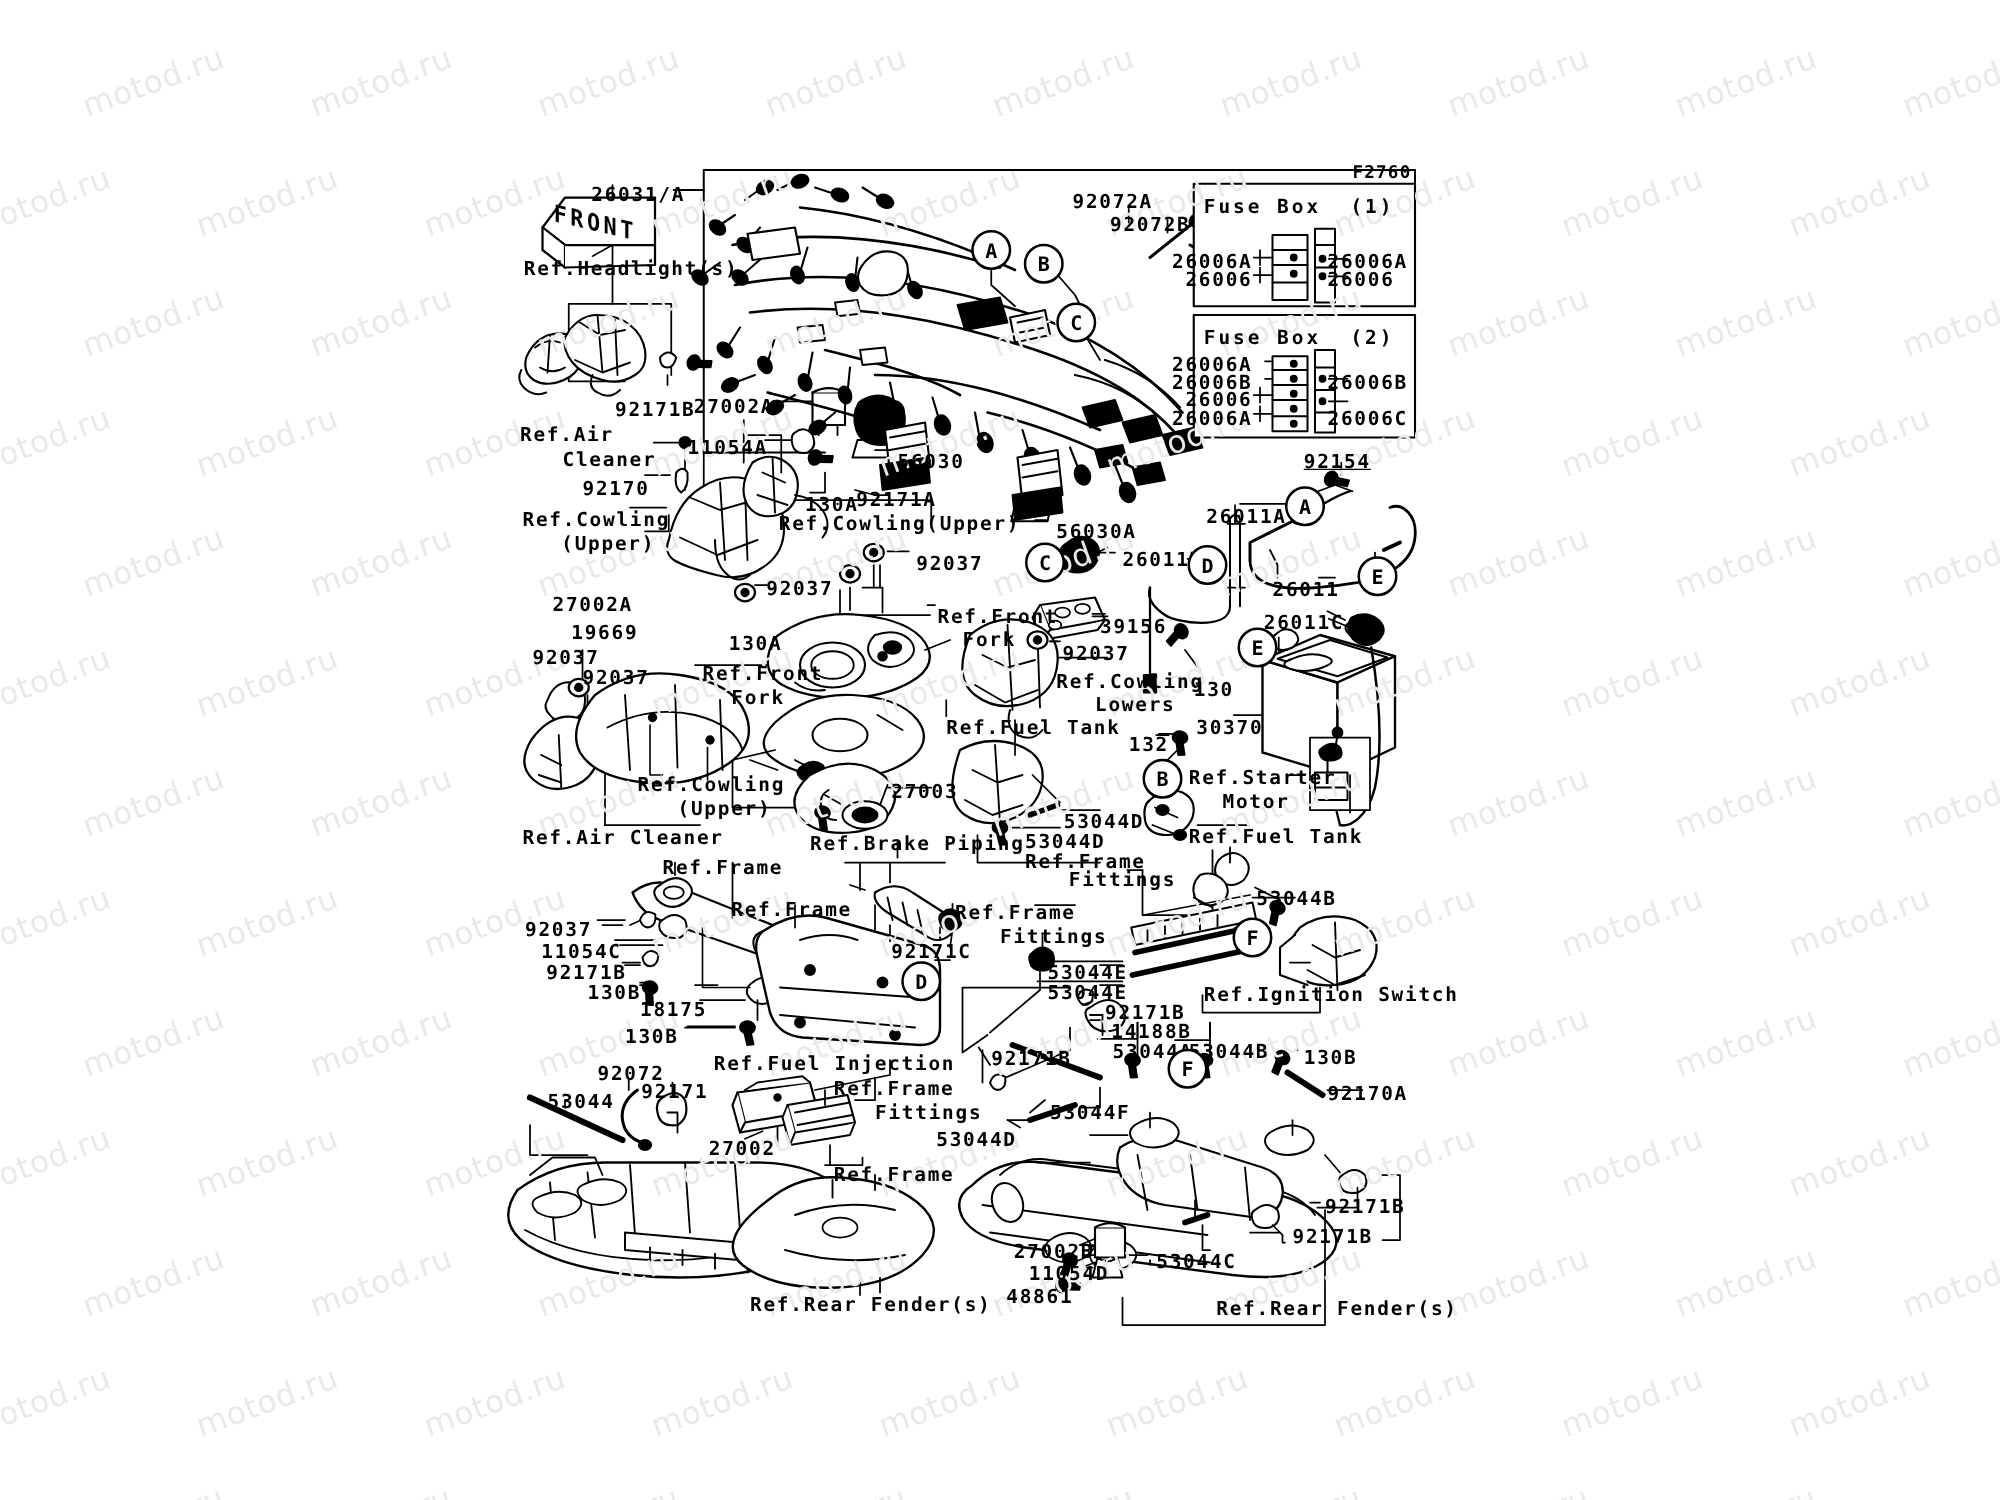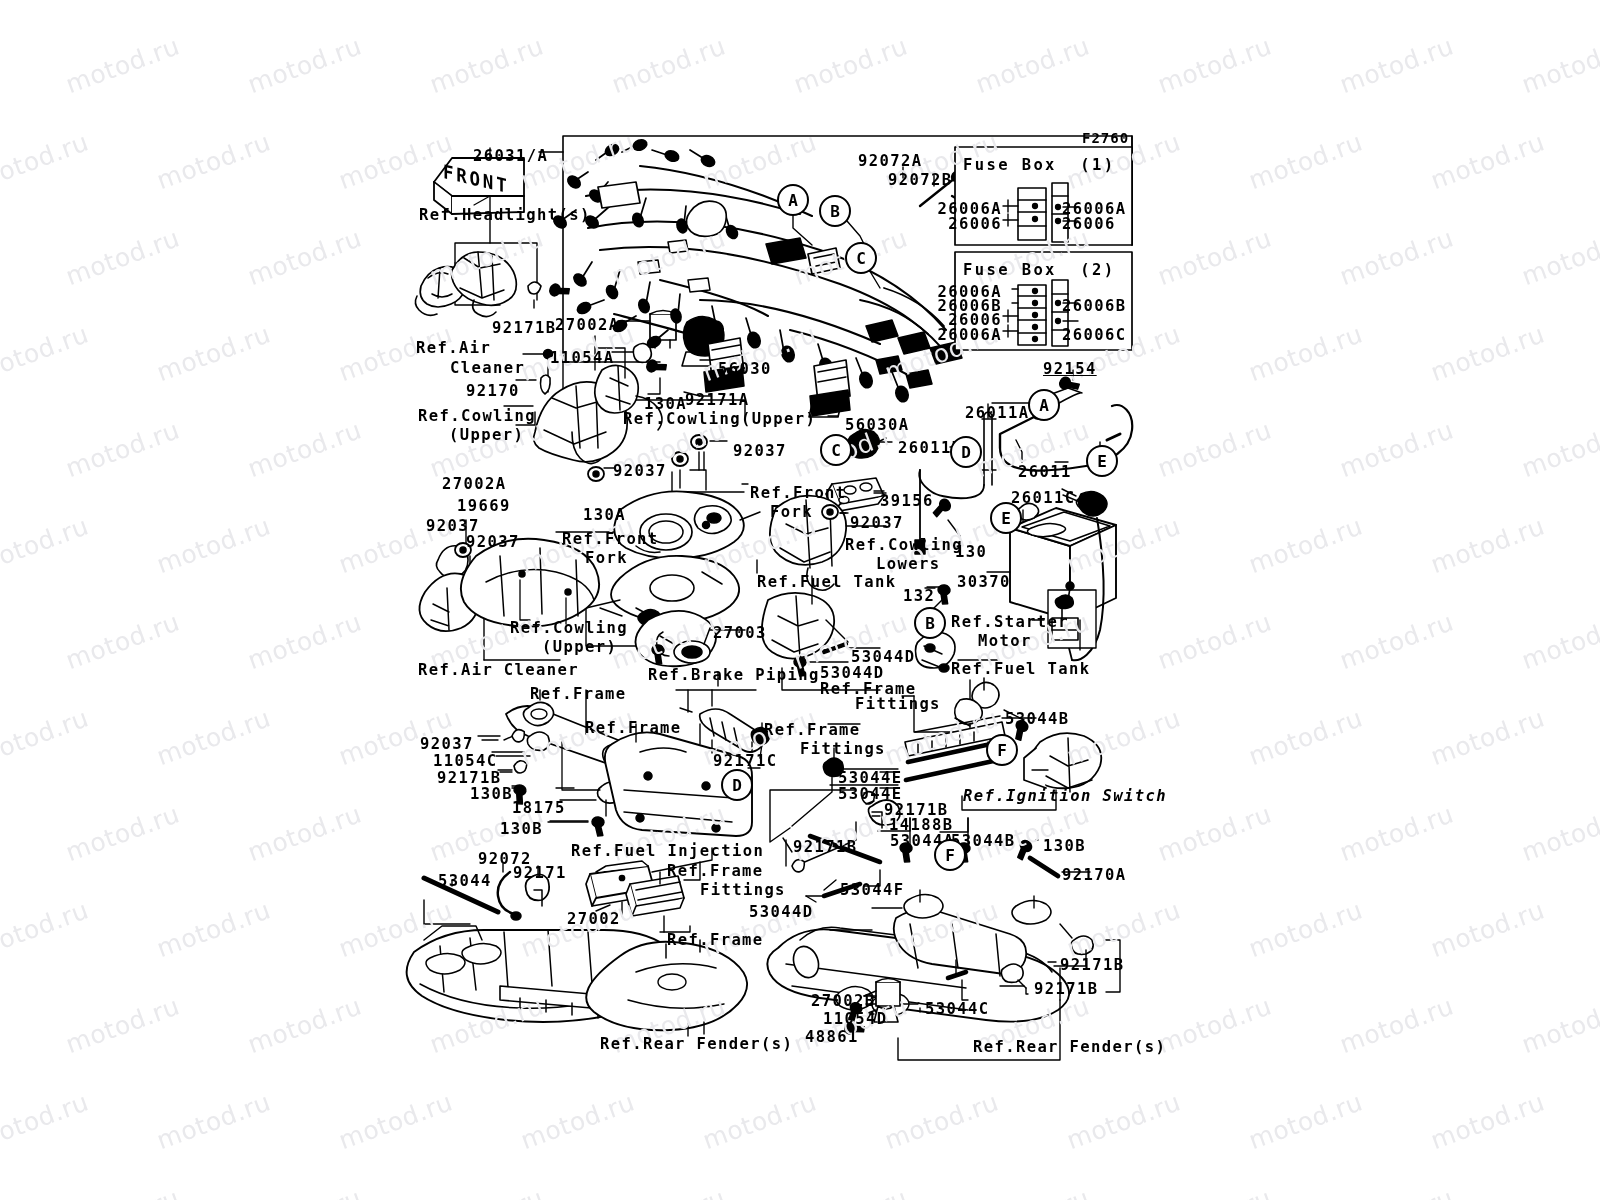--- a/index.html
+++ b/index.html
@@ -868,21 +868,21 @@
       <div class="lbl" style="left: 978px; top: 631px;">Motor</div>
       <div class="lbl" style="left: 951px; top: 659px;">Ref.Fuel Tank</div>
       <div class="lbl" style="left: 1043px; top: 359px; text-decoration: underline;">92154</div>
       <div class="lbl" style="left: 965px; top: 403px;">26011A</div>
       <div class="lbl" style="left: 1018px; top: 462px;">26011</div>
       <div class="lbl" style="left: 898px; top: 438px;">26011B</div>
       <div class="lbl" style="left: 1011px; top: 488px;">26011C</div>
       <div class="lbl" style="left: 955px; top: 542px;">130</div>
       <div class="lbl" style="left: 957px; top: 572px;">30370</div>
       <div class="lbl" style="left: 1005px; top: 709px;">53044B</div>
-      <div class="lbl" style="left: 963px; top: 786px; font-style: italic;">Ref.Ignition Switch</div>
+      <div class="lbl" style="left: 963px; top: 786px;">Ref.Ignition Switch</div>
       <div class="lbl" style="left: 838px; top: 768px;">53044E</div>
       <div class="lbl" style="left: 838px; top: 784px;">53044E</div>
       <div class="lbl" style="left: 884px; top: 800px;">92171B</div>
       <div class="lbl" style="left: 889px; top: 815px;">14188B</div>
       <div class="lbl" style="left: 764px; top: 720px;">Ref.Frame</div>
       <div class="lbl" style="left: 800px; top: 739px;">Fittings</div>
       <div class="lbl" style="left: 713px; top: 751px;">92171C</div>
       <div class="lbl" style="left: 585px; top: 718px;">Ref.Frame</div>
       <div class="lbl" style="left: 530px; top: 684px;">Ref.Frame</div>
       <div class="lbl" style="left: 420px; top: 734px;">92037</div>

